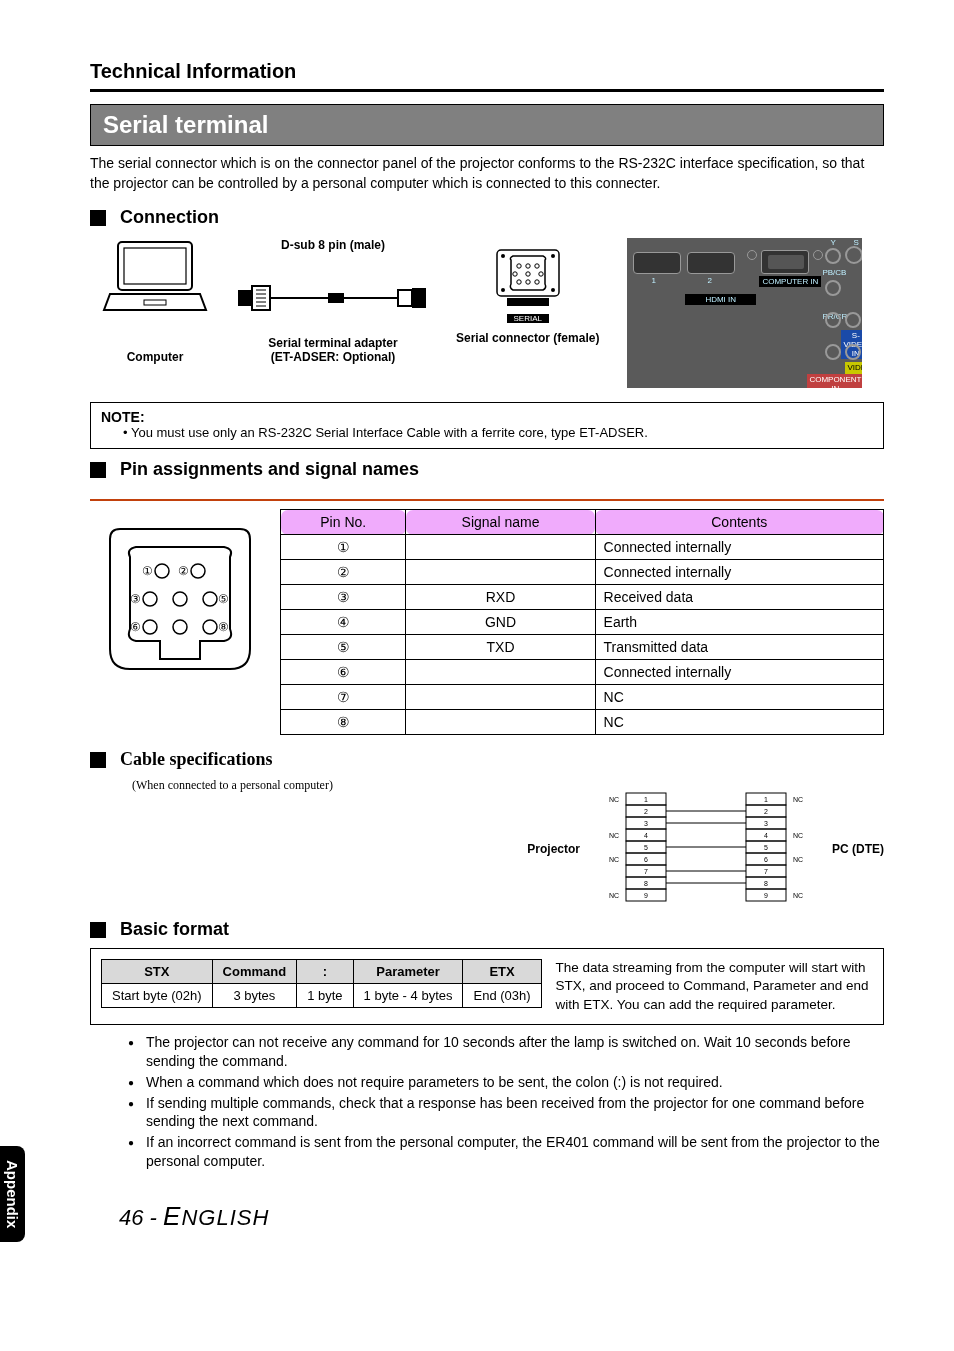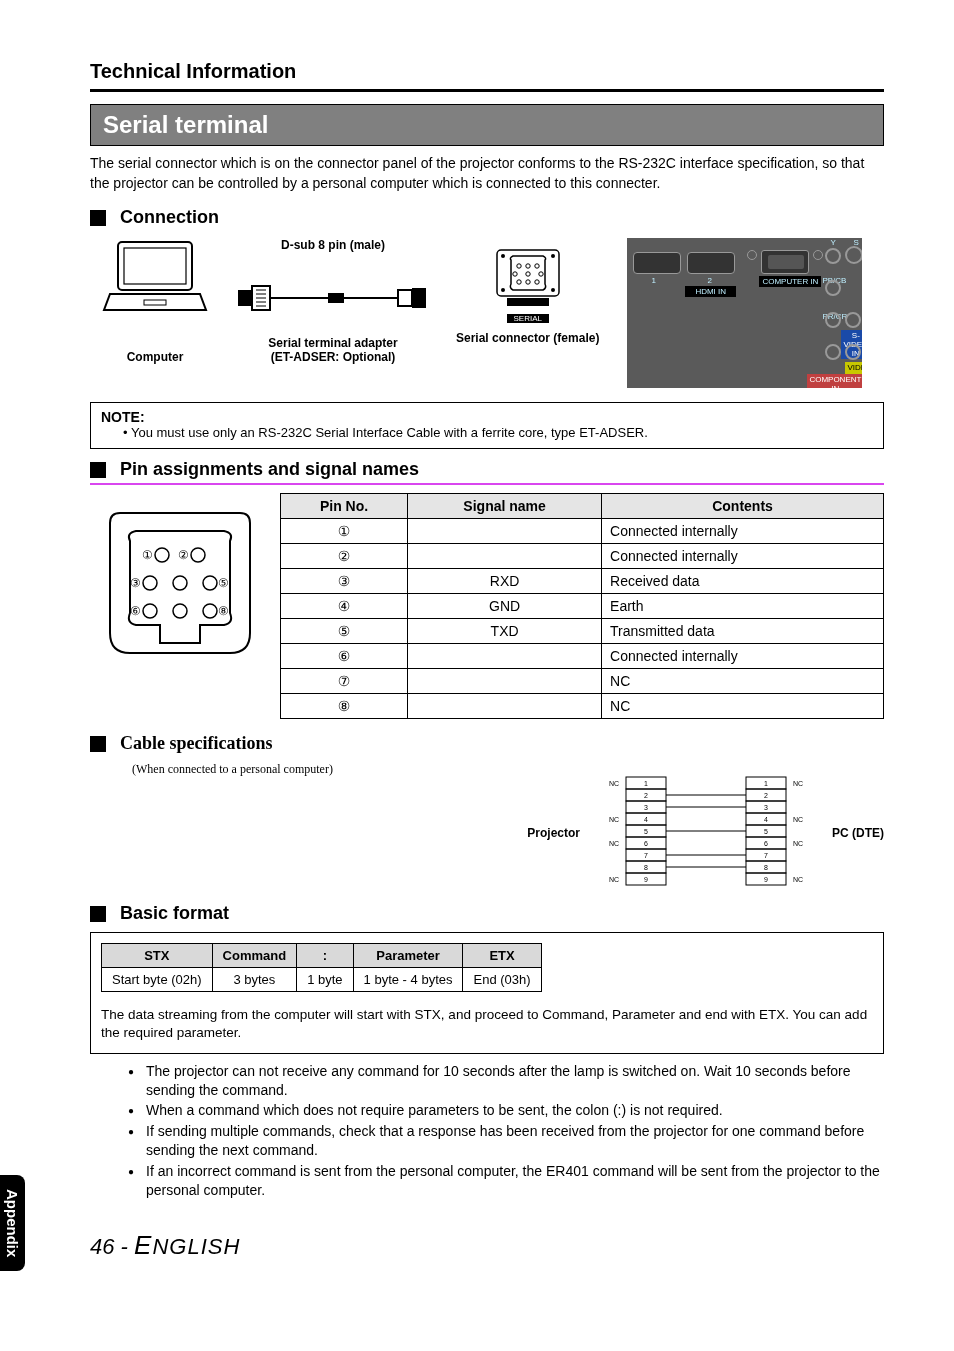--- a/index.html
+++ b/index.html
@@ -45,22 +45,22 @@
   .subheading::before {
     content: "";
     display: inline-block;
     width: 16px;
     height: 16px;
     background: #000;
     margin-right: 14px;
     flex-shrink: 0;
   }
   .underline-title {
-    border-bottom: 2px solid #d946ef;
-    padding-bottom: 3px;
+    border-bottom: 2px solid #c2410c;
+    padding-bottom: 19px;
   }
 
   
   .conn-row {
     display: flex;
     align-items: flex-start;
     gap: 28px;
     margin: 10px 0 14px 10px;
   }
   .laptop-area { text-align: center; }
@@ -111,22 +111,23 @@
     border-collapse: collapse;
     width: 100%;
     font-size: 14px;
   }
   table.pin-table th, table.pin-table td {
     border: 1px solid #000;
     padding: 4px 8px;
     text-align: center;
   }
   table.pin-table th {
-    background: #e5e5e5;
-    font-weight: bold;
+    background: #f0abfc;
+    font-weight: normal;
+    border-radius: 7px;
   }
   table.pin-table td.left { text-align: left; }
 
   
   .cable-row {
     display:flex;
     align-items:center;
     justify-content:flex-end;
     gap: 16px;
     margin-top: -4px;
@@ -136,21 +137,20 @@
   .sub-note { font-size: 12px; margin-left:42px; }
 
   
   .format-outer {
     border: 1px solid #000;
     padding: 10px;
     margin-top: 6px;
     display:flex;
     gap: 14px;
     align-items:flex-start;
-    flex-direction:column;
   }
   table.format-tbl {
     border-collapse: collapse;
     font-size: 13px;
   }
   table.format-tbl th, table.format-tbl td {
     border: 1px solid #000;
     padding: 4px 10px;
     text-align: center;
     vertical-align: middle;
@@ -196,20 +196,21 @@
     padding: 14px 4px;
     border-radius: 0 8px 8px 0;
     position:absolute;
     left:0;
     margin-left:-90px;
     bottom: -10px;
   }
   .page-num {
     font-size: 22px;
     font-style: italic;
+    margin-left: 29px;
   }
   .page-num .n { font-style: italic; font-weight:normal; }
   .page-num .lang { font-variant: small-caps; letter-spacing:1px; font-style: italic;}
   .footer-wrap { position:relative; }
   .pin-circle { font-size:12px; }
 </style>
 </head>
 <body>
 
 <div class="page">
@@ -282,34 +283,34 @@
       </div>
       <div style="height:8px"></div>
       <div class="small-label">Serial connector (female)</div>
     </div>
 
     <div class="projector-panel">
       <div class="panel-hole" style="left:6px; top:14px; width:48px; height:22px;"></div>
       <div class="panel-hole" style="left:60px; top:14px; width:48px; height:22px;"></div>
       <div class="panel-text" style="left:24px; top:38px;">1</div>
       <div class="panel-text" style="left:80px; top:38px;">2</div>
-      <div class="panel-text" style="left:58px; top:48px; background:#000; padding:1px 10px;">HDMI IN</div>
+      <div class="panel-text" style="left:58px; top:56px; background:#000; padding:1px 20px;">HDMI IN</div>
 
       <div style="position:absolute;left:120px;top:12px;width:10px;height:10px;border:1px solid #999;border-radius:50%;"></div>
       <div class="panel-hole" style="left:134px; top:12px; width:48px; height:24px; border-radius:3px;">
         <div style="position:absolute;left:6px;top:4px;width:36px;height:14px;background:#555;border-radius:2px;"></div>
       </div>
       <div style="position:absolute;left:186px;top:12px;width:10px;height:10px;border:1px solid #999;border-radius:50%;"></div>
       <div class="panel-text" style="left:132px; top:38px; background:#000; padding:1px 3px;">COMPUTER IN</div>
 
       <div class="panel-text" style="left:203px; top:0px;">Y</div>
       <div class="panel-text" style="left:226px; top:0px;">S</div>
       <div style="position:absolute;left:198px;top:10px;width:16px;height:16px;border:2px solid #999;border-radius:50%;"></div>
       <div style="position:absolute;left:218px;top:8px;width:18px;height:18px;border:2px solid #999;border-radius:50%;"></div>
-      <div class="panel-text" style="left:195px; top:38px;">PB/CB</div>
+      <div class="panel-text" style="left:195px; top:30px;">PB/CB</div>
       <div style="position:absolute;left:198px;top:42px;width:16px;height:16px;border:2px solid #999;border-radius:50%;"></div>
       <div class="panel-text" style="left:195px; top:74px;">PR/CR</div>
       <div style="position:absolute;left:198px;top:74px;width:16px;height:16px;border:2px solid #999;border-radius:50%;"></div>
       <div style="position:absolute;left:198px;top:106px;width:16px;height:16px;border:2px solid #999;border-radius:50%;"></div>
 
       <div style="position:absolute;left:218px;top:74px;width:16px;height:16px;border:2px solid #999;border-radius:50%;"></div>
       <div class="panel-text" style="left:214px; top:92px; background:#1a4aa8; padding:1px 2px; color:#fff;">S-VIDEO IN</div>
       <div style="position:absolute;left:218px;top:106px;width:16px;height:16px;border:2px solid #999;border-radius:50%;"></div>
       <div class="panel-text" style="left:218px; top:124px; background:#c8c800; color:#000; padding:1px 2px;">VIDEO IN</div>
       <div class="panel-text" style="left:180px; top:136px; background:#c04040; padding:1px 2px; color:#fff;">COMPONENT IN</div>

